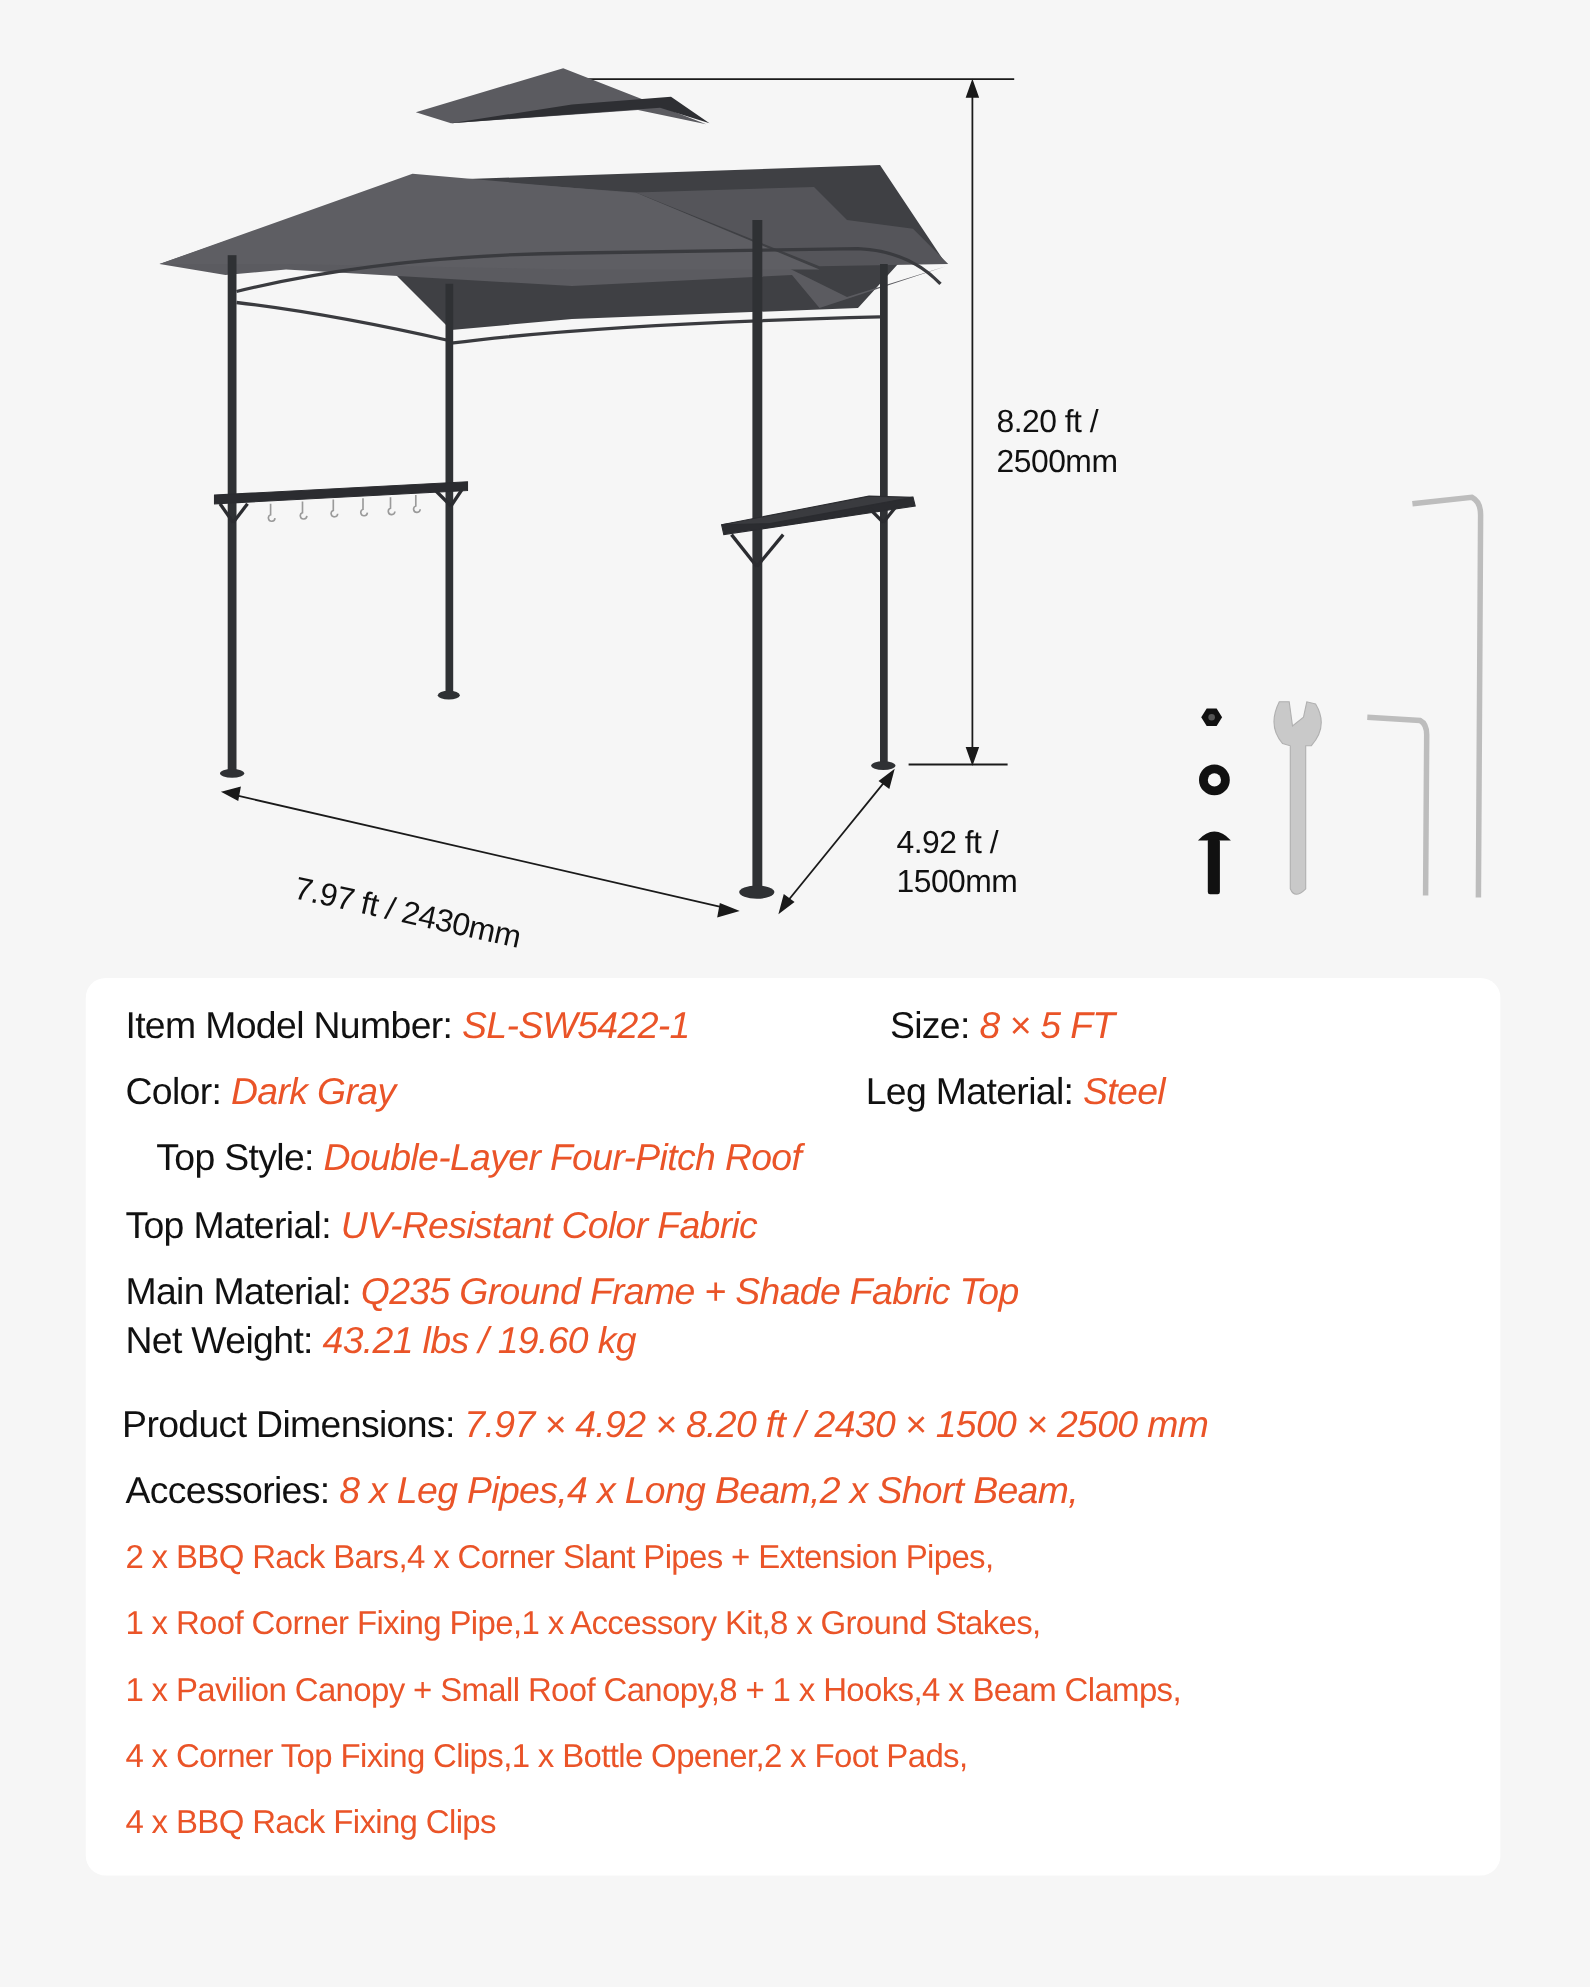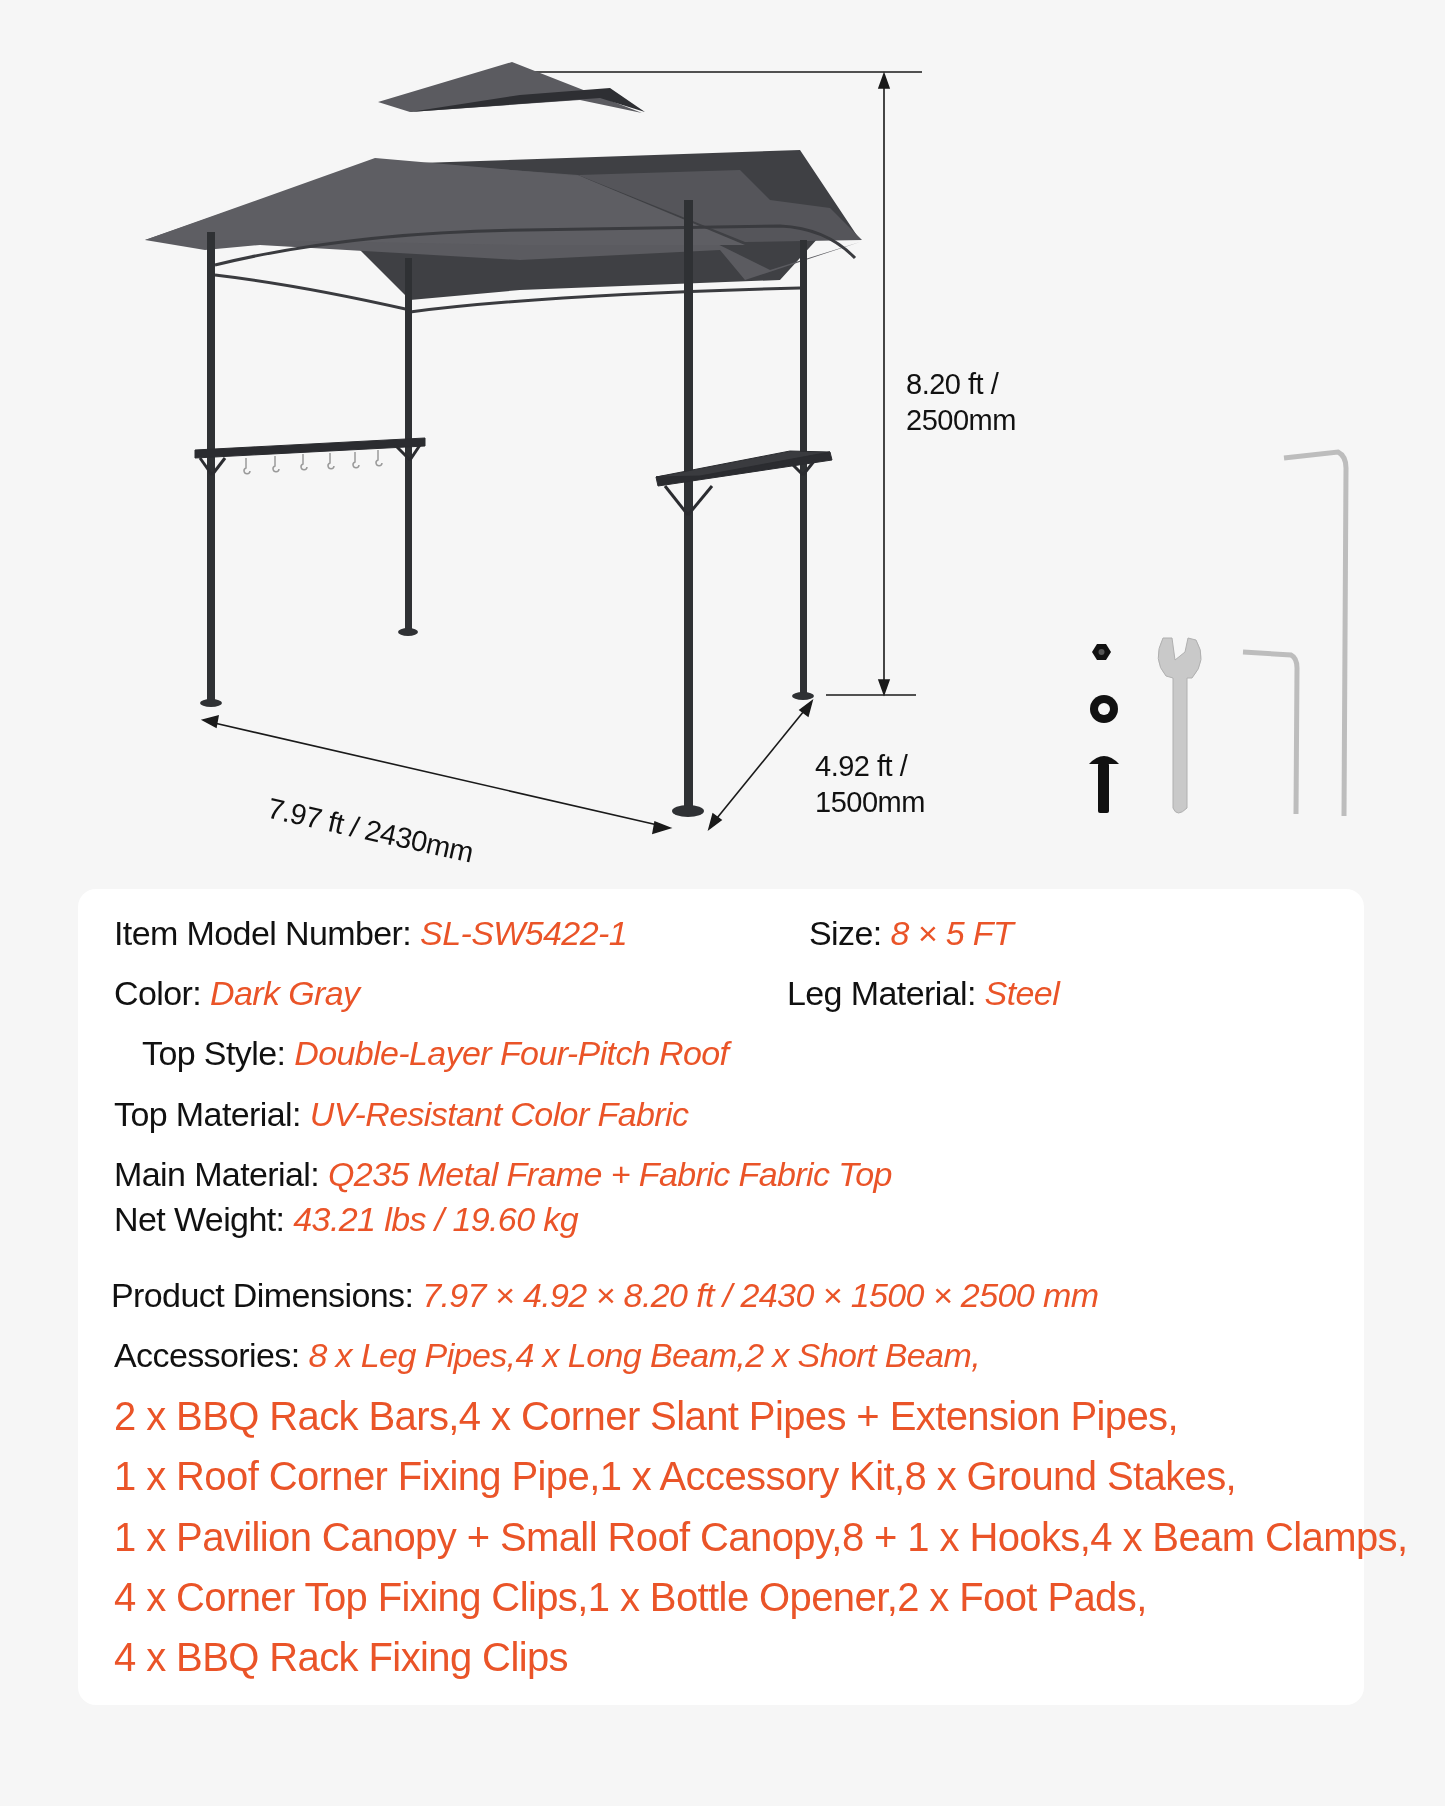--- a/index.html
+++ b/index.html
@@ -40,21 +40,21 @@
     font-size: 34px;
     line-height: 44px;
     white-space: nowrap;
     letter-spacing: -0.6px;
   }
   .spec-row .k { color: #111; }
   .spec-row .v { color: #ea5428; font-style: italic; }
   .acc-line {
     position: absolute;
     left: 36px;
-    font-size: 40px;
+    font-size: 30px;
     line-height: 44px;
     color: #ea5428;
     white-space: nowrap;
     letter-spacing: -0.6px;
   }
 </style>
 </head>
 <body>
 
 <div class="figure">
@@ -183,21 +183,21 @@
   <div class="spec-row" style="left:36px; top:142px;margin-left:28px;">
     <span class="k">Top Style:</span>
     <span class="v">Double-Layer Four-Pitch Roof</span>
   </div>
   <div class="spec-row" style="left:36px; top:203px;">
     <span class="k">Top Material:</span>
     <span class="v">UV-Resistant Color Fabric</span>
   </div>
   <div class="spec-row" style="left:36px; top:263px;">
     <span class="k">Main Material:</span>
-    <span class="v">Q235 Metal Frame + Fabric Fabric Top</span>
+    <span class="v">Q235 Ground Frame + Shade Fabric Top</span>
   </div>
   <div class="spec-row" style="left:36px; top:308px;">
     <span class="k">Net Weight:</span>
     <span class="v">43.21 lbs / 19.60 kg</span>
   </div>
   <div class="spec-row" style="left:33px; top:384px;text-align:center;">
     <span class="k">Product Dimensions:</span>
     <span class="v">7.97 × 4.92 × 8.20 ft / 2430 × 1500 × 2500 mm</span>
   </div>
   <div class="spec-row" style="left:36px; top:444px;">

